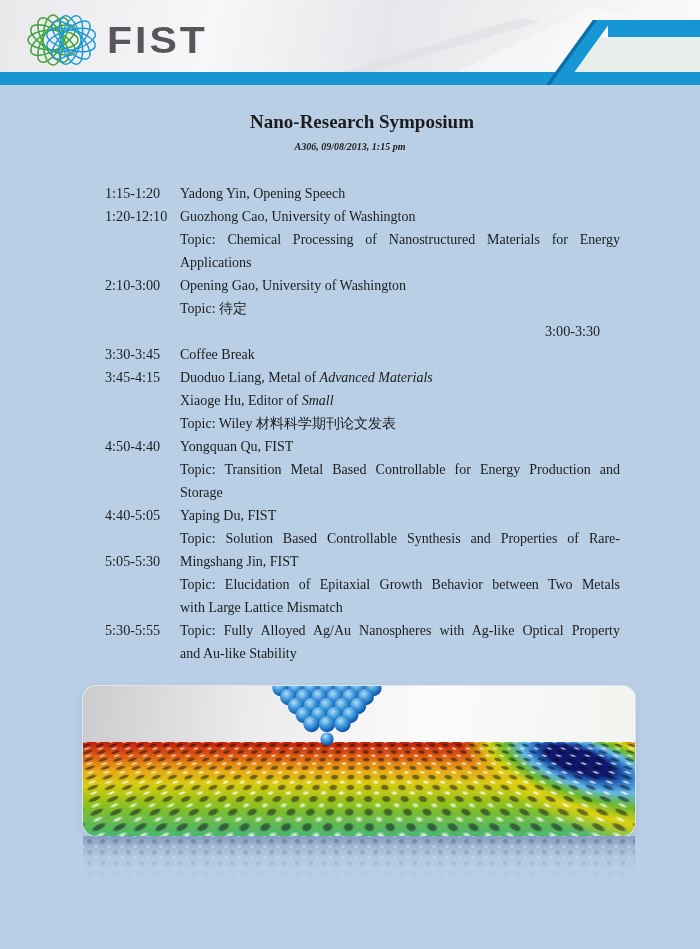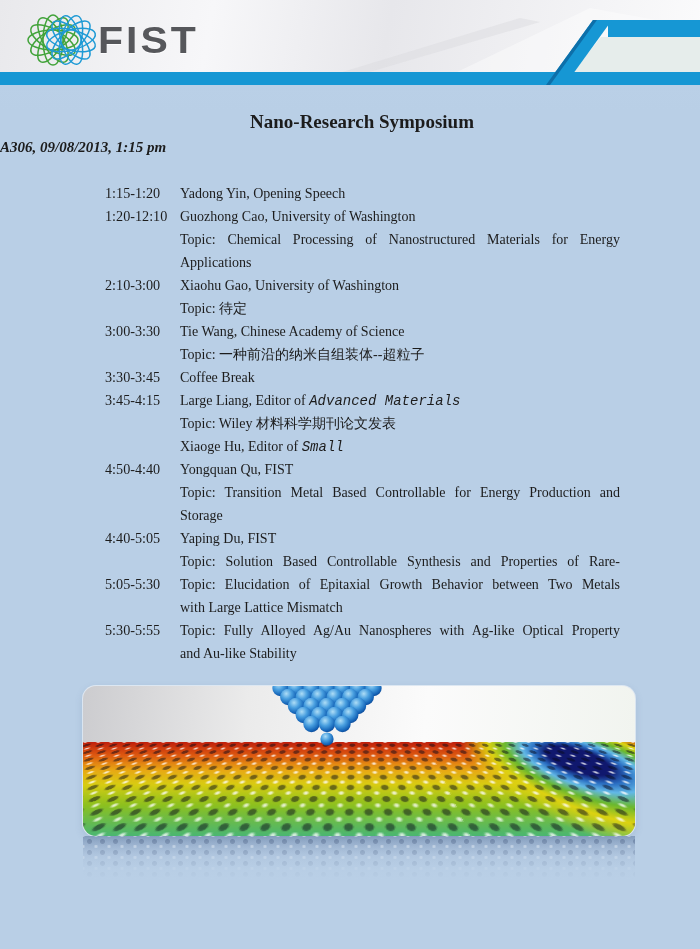--- a/index.html
+++ b/index.html
@@ -6,41 +6,41 @@
   .page{
     position:relative;width:700px;height:949px;overflow:hidden;
     background:linear-gradient(180deg,#cadcee 0px,#bdd3ea 14px,#b9cfe6 110px,#b9cfe6 100%);
     font-family:"Liberation Serif",serif;color:#1c1c1c;
   }
 
   
   .header{position:relative;height:85px;
     background:linear-gradient(100deg,#e9e9ec 0%,#f7f7f9 30%,#e7e7eb 55%,#fbfbfc 100%);}
   .header-deco{position:absolute;top:0;left:0;display:block;}
-  .brand{position:absolute;top:10px;left:26px;display:flex;align-items:center;}
+  .brand{position:absolute;top:10px;left:26px;display:flex;align-items:center;gap:9px;}
   .logo-mark{display:block;}
   .logo-text{
     font-family:"Liberation Sans",sans-serif;font-weight:bold;font-size:41px;
     letter-spacing:3px;color:#56575b;transform:scaleY(.92);line-height:1;
     text-shadow:0 1px 0 rgba(255,255,255,.8);
   }
 
   
   .title{margin:26px 0 0;text-align:center;font-size:19px;line-height:22px;font-weight:bold;padding-left:24px;}
-  .subtitle{margin-top:5px;font-size:15px;line-height:18px;font-weight:bold;font-style:italic;}
+  .subtitle{margin-top:5px;text-align:center;font-size:10px;line-height:18px;font-weight:bold;font-style:italic;}
 
   
   .schedule{margin:26px 0 0 105px;width:515px;}
   .row{display:flex;align-items:flex-start;justify-content:flex-end;}
   .time{width:75px;flex:none;font-size:14.2px;line-height:23px;}
   .content{width:440px;flex:none;}
   .line{font-size:14px;line-height:23px;height:23px;overflow:hidden;}
   .line.justify{text-align:justify;text-align-last:justify;}
   .line.justify::after{content:"";display:inline-block;width:100%;height:0;}
-  .it{font-style:italic;font-family:Liberation Mono, monospace;}
+  .it{font-style:italic;}
 
   
   .artwork{
     position:relative;width:552px;height:150px;margin:21px 0 0 83px;
     border-radius:13px;overflow:hidden;background:#e8e8ea;
     box-shadow:0 0 0 1px rgba(255,255,255,.55), 0 3px 8px rgba(70,100,140,.18);
   }
   .sky{position:absolute;left:0;right:0;top:0;height:42%;
     background:linear-gradient(95deg,#cccccf 0%,#ebebeb 30%,#fbfbfb 62%,#f1f4ef 100%);}
   .plane-wrap{position:absolute;inset:0;perspective:240px;perspective-origin:50% 28%;}
@@ -125,63 +125,60 @@
           <div class="time">1:20-12:10</div>
           <div class="content">
             <div class="line"><span>Guozhong Cao, University of Washington</span></div>
             <div class="line justify"><span>Topic: Chemical Processing of Nanostructured Materials for Energy</span></div>
             <div class="line"><span>Applications</span></div>
           </div>
         </div>
         <div class="row">
           <div class="time">2:10-3:00</div>
           <div class="content">
-            <div class="line"><span>Xiaohu Gao, University of Washington</span></div>
+            <div class="line"><span>Opening Gao, University of Washington</span></div>
             <div class="line"><span>Topic: 待定</span></div>
           </div>
         </div>
         <div class="row">
           <div class="time">3:00-3:30</div>
-          <div class="content">
-            <div class="line"><span>Tie Wang, Chinese Academy of Science</span></div>
-            <div class="line"><span>Topic: 一种前沿的纳米自组装体--超粒子</span></div>
-          </div>
         </div>
         <div class="row">
           <div class="time">3:30-3:45</div>
           <div class="content">
             <div class="line"><span>Coffee Break</span></div>
           </div>
         </div>
         <div class="row">
           <div class="time">3:45-4:15</div>
           <div class="content">
-            <div class="line"><span>Large Liang, Editor of </span><span class="it">Advanced Materials</span></div>
+            <div class="line"><span>Duoduo Liang, Metal of </span><span class="it">Advanced Materials</span></div>
+            <div class="line"><span>Xiaoge Hu, Editor of </span><span class="it">Small</span></div>
             <div class="line"><span>Topic: Wiley 材料科学期刊论文发表</span></div>
-            <div class="line"><span>Xiaoge Hu, Editor of </span><span class="it">Small</span></div>
           </div>
         </div>
         <div class="row">
           <div class="time">4:50-4:40</div>
           <div class="content">
             <div class="line"><span>Yongquan Qu, FIST</span></div>
             <div class="line justify"><span>Topic: Transition Metal Based Controllable for Energy Production and</span></div>
             <div class="line"><span>Storage</span></div>
           </div>
         </div>
         <div class="row">
           <div class="time">4:40-5:05</div>
           <div class="content">
             <div class="line"><span>Yaping Du, FIST</span></div>
             <div class="line justify"><span>Topic: Solution Based Controllable Synthesis and Properties of Rare-</span></div>
           </div>
         </div>
         <div class="row">
           <div class="time">5:05-5:30</div>
           <div class="content">
+            <div class="line"><span>Mingshang Jin, FIST</span></div>
             <div class="line justify"><span>Topic: Elucidation of Epitaxial Growth Behavior between Two Metals</span></div>
             <div class="line"><span>with Large Lattice Mismatch</span></div>
           </div>
         </div>
         <div class="row">
           <div class="time">5:30-5:55</div>
           <div class="content">
             <div class="line justify"><span>Topic: Fully Alloyed Ag/Au Nanospheres with Ag-like Optical Property</span></div>
             <div class="line"><span>and Au-like Stability</span></div>
           </div>

